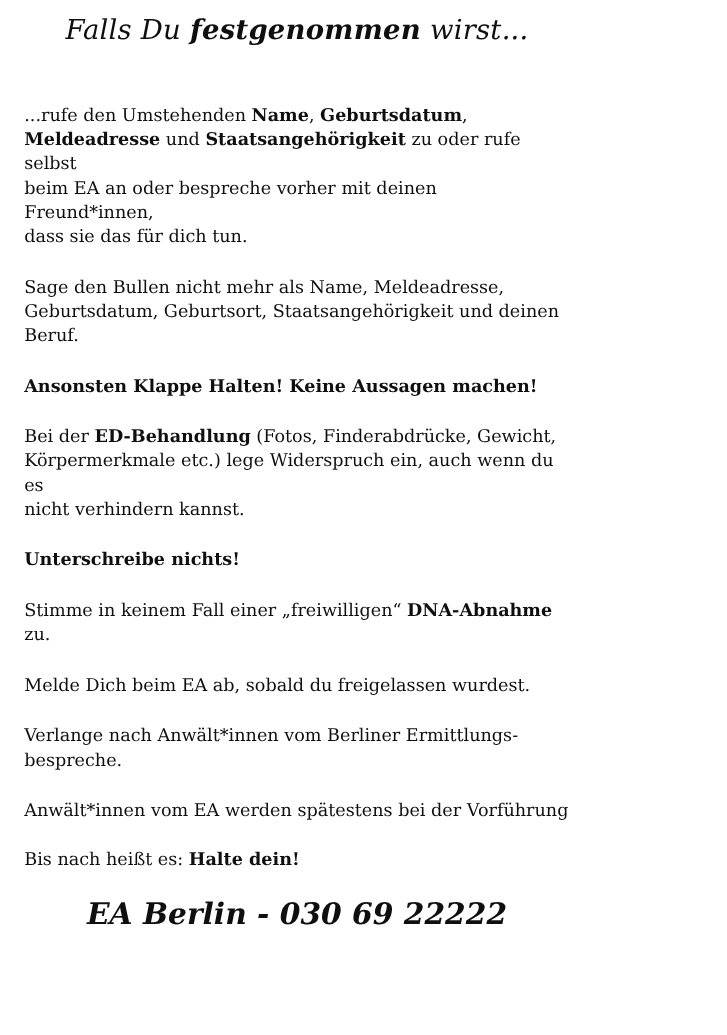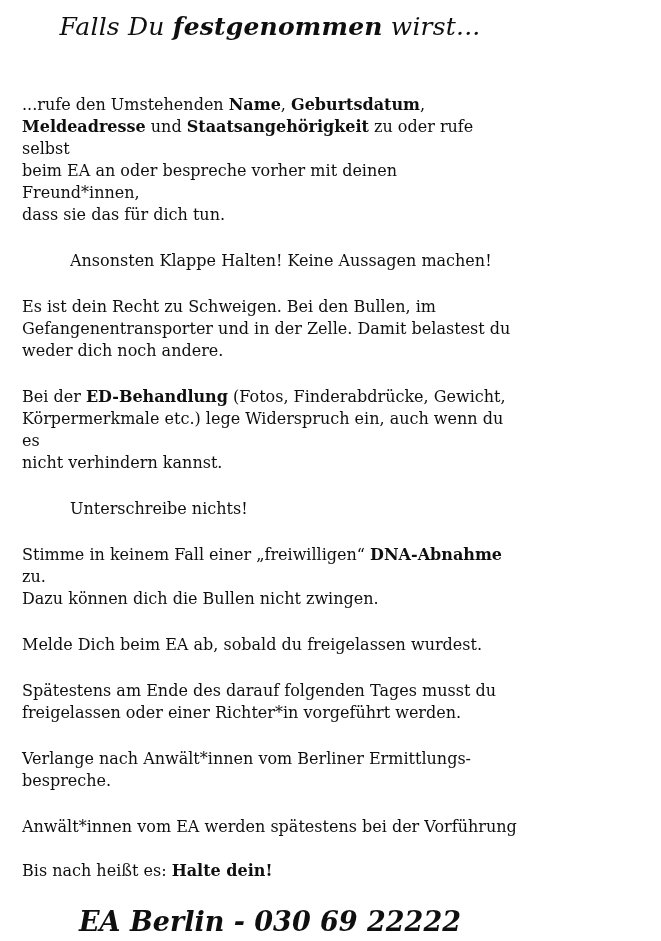--- a/index.html
+++ b/index.html
@@ -29,46 +29,44 @@
     font-size: 25px;
     line-height: 30px;
     letter-spacing: 0.2px;
   }
   .para {
     margin: 0 0 24px 0;
     font-size: 16px;
     line-height: 22px;
   }
   .para.heading {
-    font-weight: normal;
-    margin-left: 48px;
+    font-weight: bold;
   }
   .b {
     font-weight: bold;
   }
   .footer {
     margin: 0;
     text-align: center;
     font-weight: bold;
     font-style: italic;
     font-size: 27px;
     line-height: 32px;
   }
 </style>
 </head>
 <body>
 
 <div class="page">
   <h1 class="title"><span>Falls Du </span><span class="b">festgenommen</span><span> wirst...</span></h1>
   <main>
       <p class="para"><span>...rufe den Umstehenden </span><span class="b">Name</span><span>, </span><span class="b">Geburtsdatum</span><span>,</span><br><span class="b">Meldeadresse</span><span> und </span><span class="b">Staatsangehörigkeit</span><span> zu oder rufe selbst</span><br><span>beim EA an oder bespreche vorher mit deinen Freund*innen,</span><br><span>dass sie das für dich tun.</span></p>
+      <p class="para"><span>Sage den Bullen nicht mehr als Name, Meldeadresse,</span><br><span>Geburtsdatum, Geburtsort, Staatsangehörigkeit und deinen</span><br><span>Beruf.</span></p>
       <p class="para heading"><span>Ansonsten Klappe Halten! Keine Aussagen machen!</span></p>
-      <p class="para"><span>Es ist dein Recht zu Schweigen. Bei den Bullen, im</span><br><span>Gefangenentransporter und in der Zelle. Damit belastest du</span><br><span>weder dich noch andere.</span></p>
       <p class="para"><span>Bei der </span><span class="b">ED-Behandlung</span><span> (Fotos, Finderabdrücke, Gewicht,</span><br><span>Körpermerkmale etc.) lege Widerspruch ein, auch wenn du es</span><br><span>nicht verhindern kannst.</span></p>
       <p class="para heading"><span>Unterschreibe nichts!</span></p>
-      <p class="para"><span>Stimme in keinem Fall einer „freiwilligen“ </span><span class="b">DNA-Abnahme</span><span> zu.</span><br><span>Dazu können dich die Bullen nicht zwingen.</span></p>
+      <p class="para"><span>Stimme in keinem Fall einer „freiwilligen“ </span><span class="b">DNA-Abnahme</span><span> zu.</span><br></p>
       <p class="para"><span>Melde Dich beim EA ab, sobald du freigelassen wurdest.</span></p>
-      <p class="para"><span>Spätestens am Ende des darauf folgenden Tages musst du</span><br><span>freigelassen oder einer Richter*in vorgeführt werden.</span></p>
       <p class="para"><span>Verlange nach Anwält*innen vom Berliner Ermittlungs-</span><br><span>bespreche.</span></p>
       <p class="para"><span>Anwält*innen vom EA werden spätestens bei der Vorführung</span><br><br><span>Bis nach heißt es: </span><span class="b">Halte dein!</span></p>
     </main>
   <p class="footer">EA Berlin - 030 69 22222</p>
 </div>
 
 </body></html>

